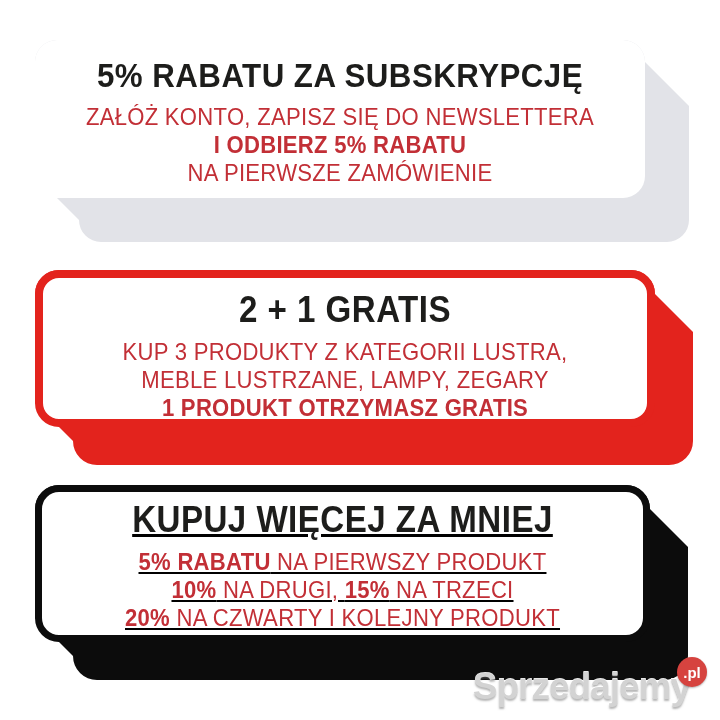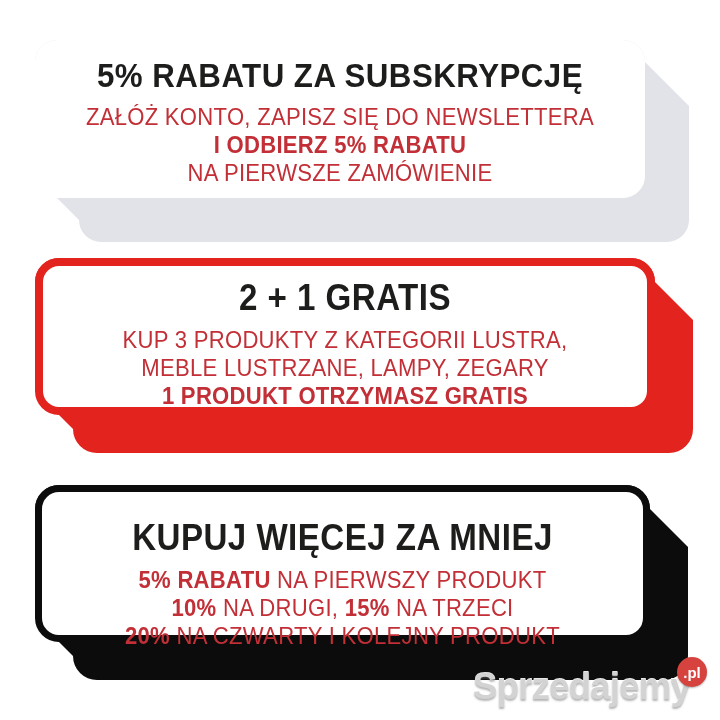--- a/index.html
+++ b/index.html
@@ -6,38 +6,38 @@
   .canvas {
     position: relative;
     width: 720px;
     height: 720px;
     background: var(--c-canvasBg, #ffffff);
     overflow: hidden;
     font-family: "Liberation Sans", sans-serif;
   }
   .card { position: absolute; left: 35px; }
   .card1 { top: 40px;  width: 654px; height: 202px; }
-  .card2 { top: 258px; width: 658px; height: 195px; }
+  .card2 { top: 270px; width: 658px; height: 195px; }
   .card3 { top: 485px; width: 653px; height: 195px; }
 
   .backing { position: absolute; left: 0; top: 0; display: block; }
   .backing-gray  path { fill: var(--c-grayShadow, #e2e3e8); }
   .backing-red   path { fill: var(--c-accentRed, #e3231d); }
   .backing-black path { fill: var(--c-cardBlack, #0c0c0c); }
 
   .front {
     position: absolute; left: 0; top: 0;
     background: #ffffff;
     box-sizing: border-box;
     text-align: center;
     display: flex; flex-direction: column; align-items: flex-start;
   }
   .front1 { width: 610px; height: 158px; border-radius: 22px; padding-top: 16px; }
   .front2 { width: 620px; height: 157px; border-radius: 24px; border: 8px solid var(--c-accentRed, #e3231d); padding-top: 13px; }
-  .front3 { width: 615px; height: 157px; border-radius: 24px; border: 7px solid var(--c-cardBlack, #0c0c0c); padding-top: 27px; }
+  .front3 { width: 615px; height: 157px; border-radius: 24px; border: 7px solid var(--c-cardBlack, #0c0c0c); padding-top: 9px; text-decoration: underline; }
 
   .condense { width: 100%; transform: scaleX(0.92); transform-origin: 50% 0; }
 
   .title {
     margin: 0 0 9px 0;
     font-weight: bold;
     color: var(--c-titleInk, #1d1d1b);
     line-height: 38px;
     letter-spacing: 0.5px;
     white-space: nowrap;

